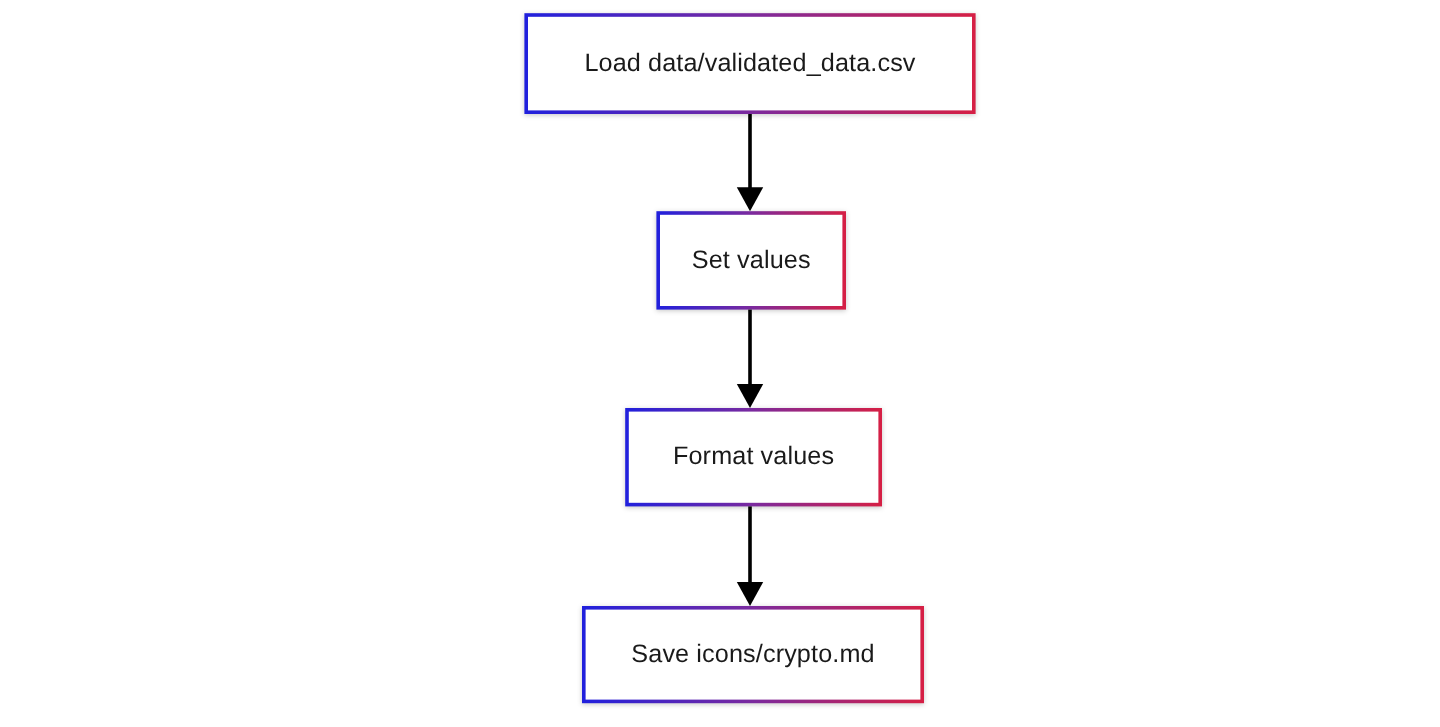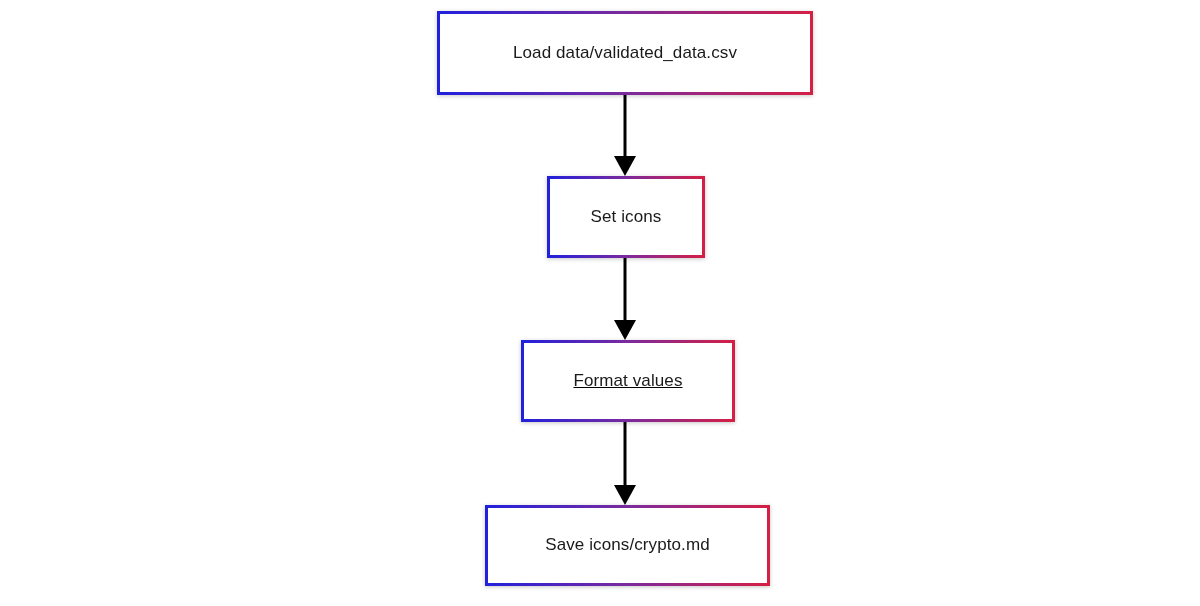--- a/index.html
+++ b/index.html
@@ -39,21 +39,21 @@
   }
   .flow-node .inner-fill {
     position: absolute;
     top: 3px; left: 3px; right: 3px; bottom: 3px;
     background: #ffffff;
   }
   .flow-node .node-label {
     position: relative;
     z-index: 2;
     color: #1a1a1a;
-    font-size: 17px;
+    font-size: 21px;
     line-height: 1.2;
     white-space: nowrap;
     letter-spacing: 0.1px;
     font-family: "Liberation Sans", sans-serif;
   }
   .connector {
     position: absolute;
     overflow: visible;
   }
 </style>
@@ -69,29 +69,29 @@
   </div>
 
   <svg class="connector" style="left:605px; top:95px;" width="40" height="82" viewBox="0 0 40 82">
     <line x1="20" y1="0" x2="20" y2="68" stroke="#000000" stroke-width="3"></line>
     <polygon points="20,81 9,61 31,61" fill="#000000"></polygon>
   </svg>
 
   <div class="flow-node" style="left:547px; top:176px; width:158px; height:82px;">
     <div class="border-layer" style="--c-start: #2020dd; --c-mid: #7b2a9e; --c-end: #d61f44;"></div>
     <div class="inner-fill"></div>
-    <span class="node-label">Set icons</span>
+    <span class="node-label">Set values</span>
   </div>
 
   <svg class="connector" style="left:605px; top:258px;" width="40" height="83" viewBox="0 0 40 83">
     <line x1="20" y1="0" x2="20" y2="69" stroke="#000000" stroke-width="3"></line>
     <polygon points="20,82 9,62 31,62" fill="#000000"></polygon>
   </svg>
 
-  <div class="flow-node" style="left:521px; top:340px; width:214px; height:82px;text-decoration:underline;">
+  <div class="flow-node" style="left:521px; top:340px; width:214px; height:82px;">
     <div class="border-layer" style="--c-start: #2020dd; --c-mid: #7b2a9e; --c-end: #d61f44;"></div>
     <div class="inner-fill"></div>
     <span class="node-label">Format values</span>
   </div>
 
   <svg class="connector" style="left:605px; top:422px;" width="40" height="84" viewBox="0 0 40 84">
     <line x1="20" y1="0" x2="20" y2="70" stroke="#000000" stroke-width="3"></line>
     <polygon points="20,83 9,63 31,63" fill="#000000"></polygon>
   </svg>
 

